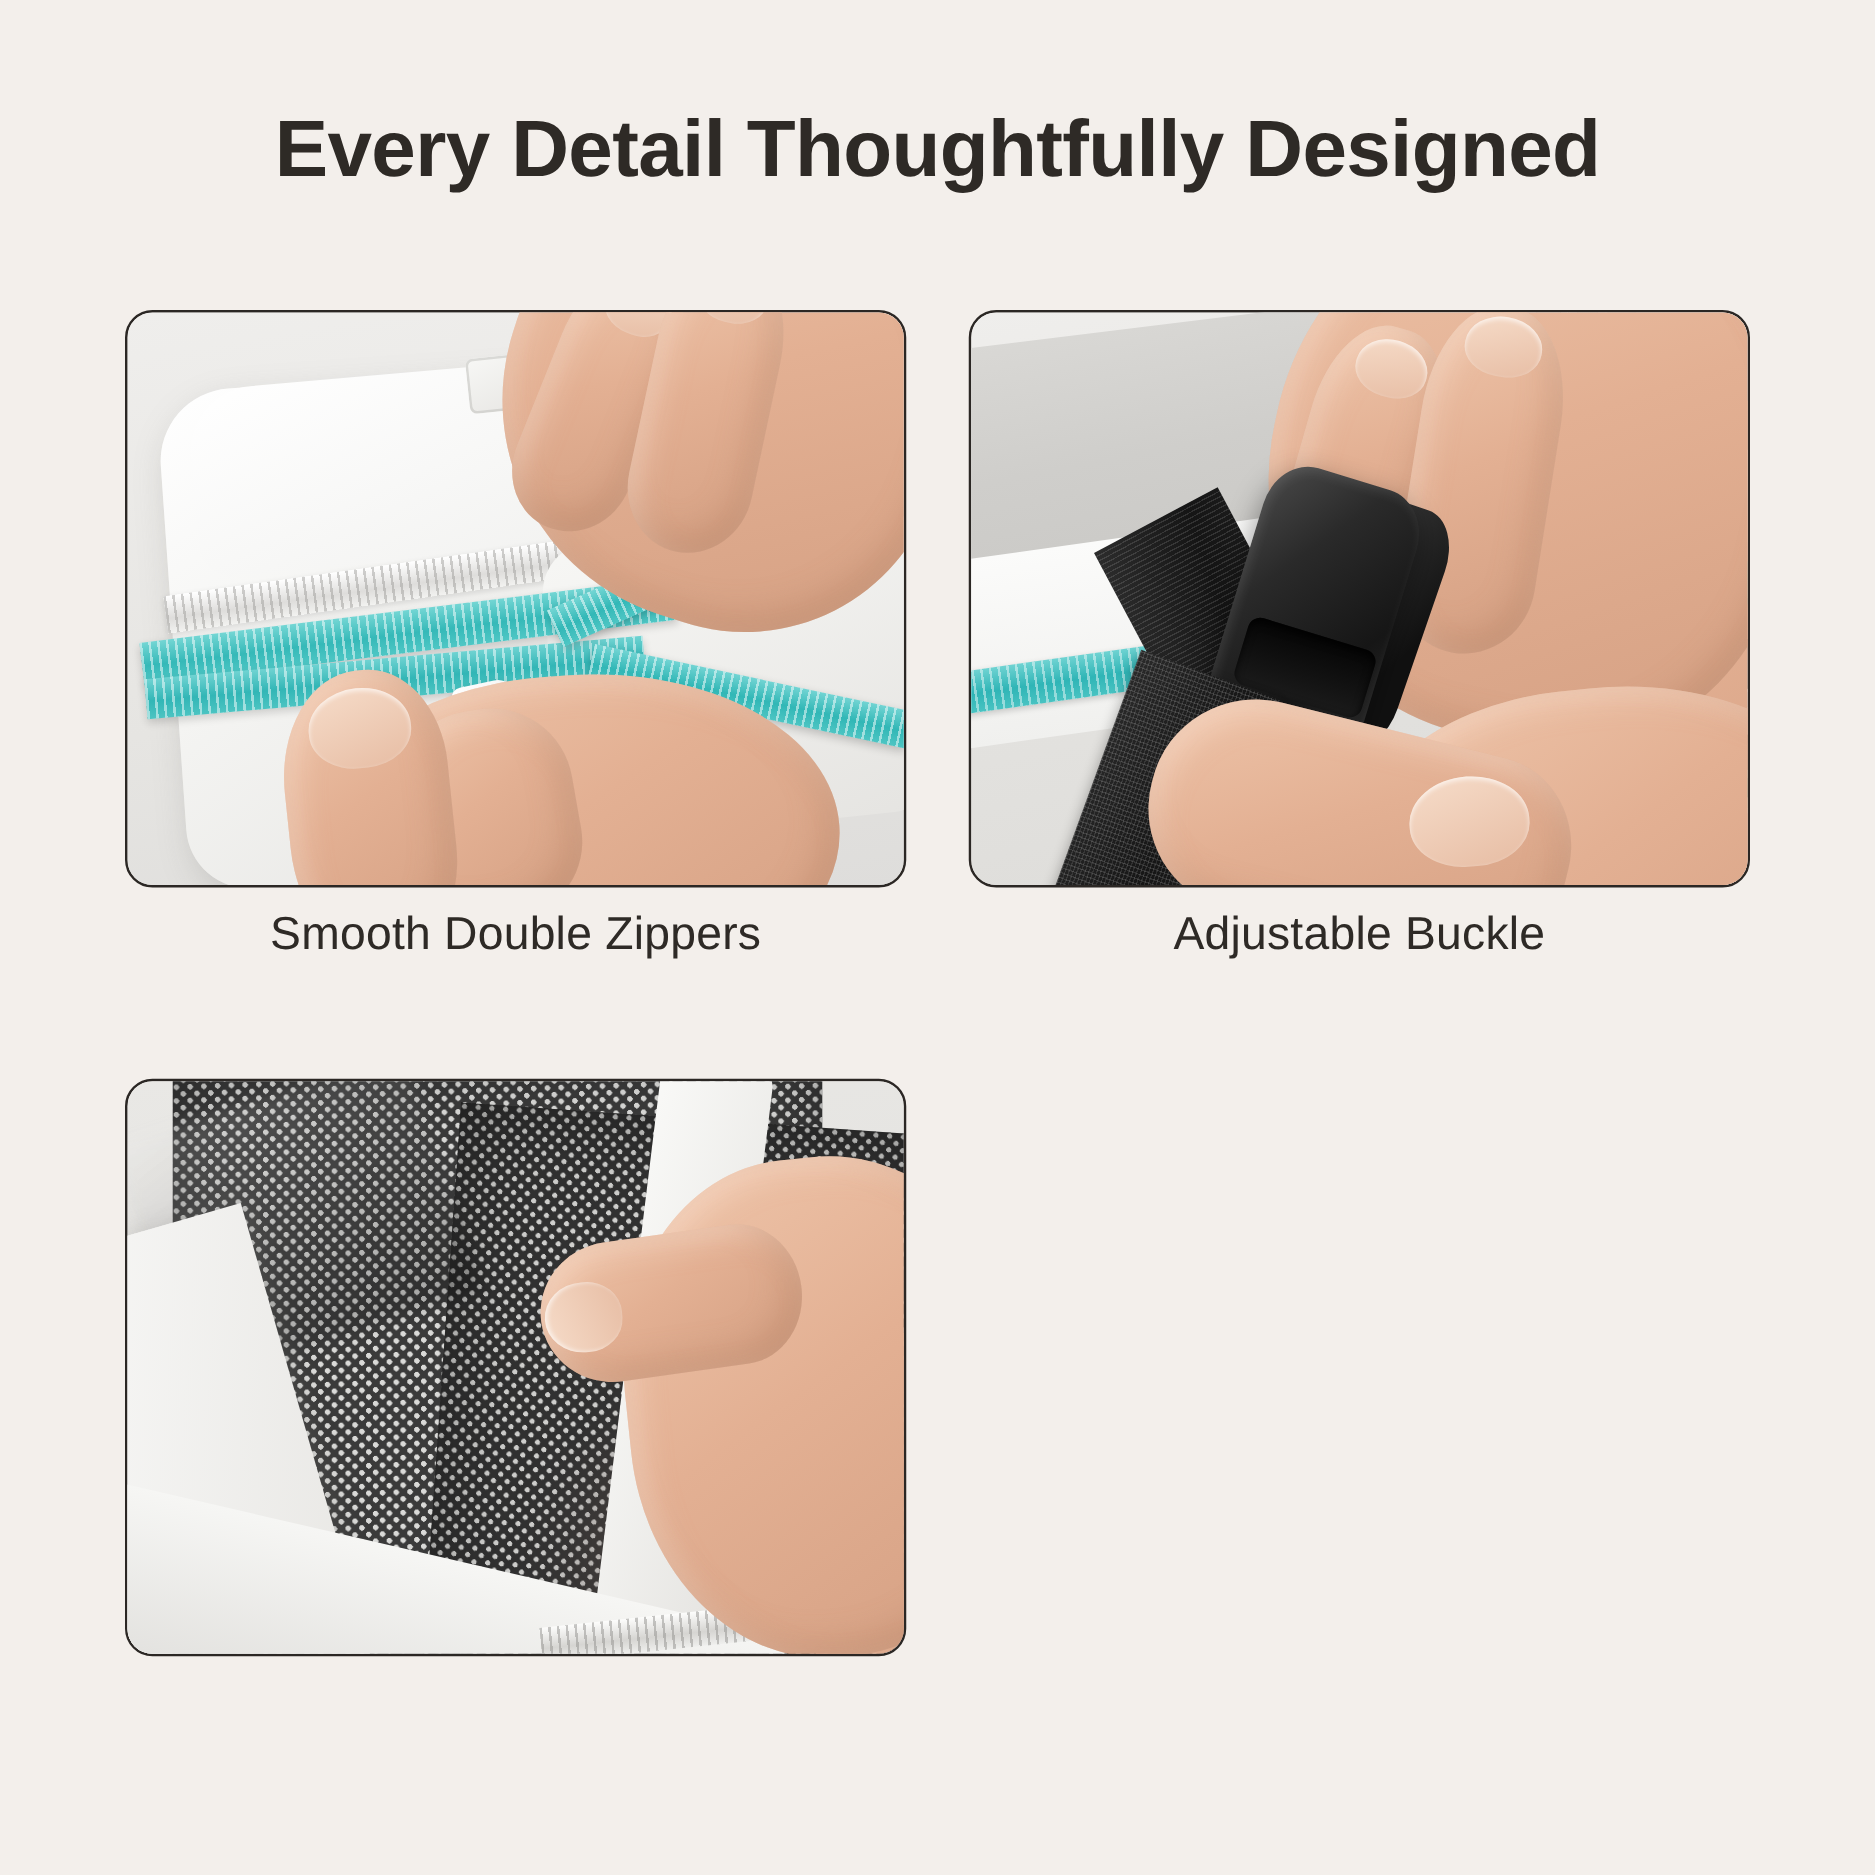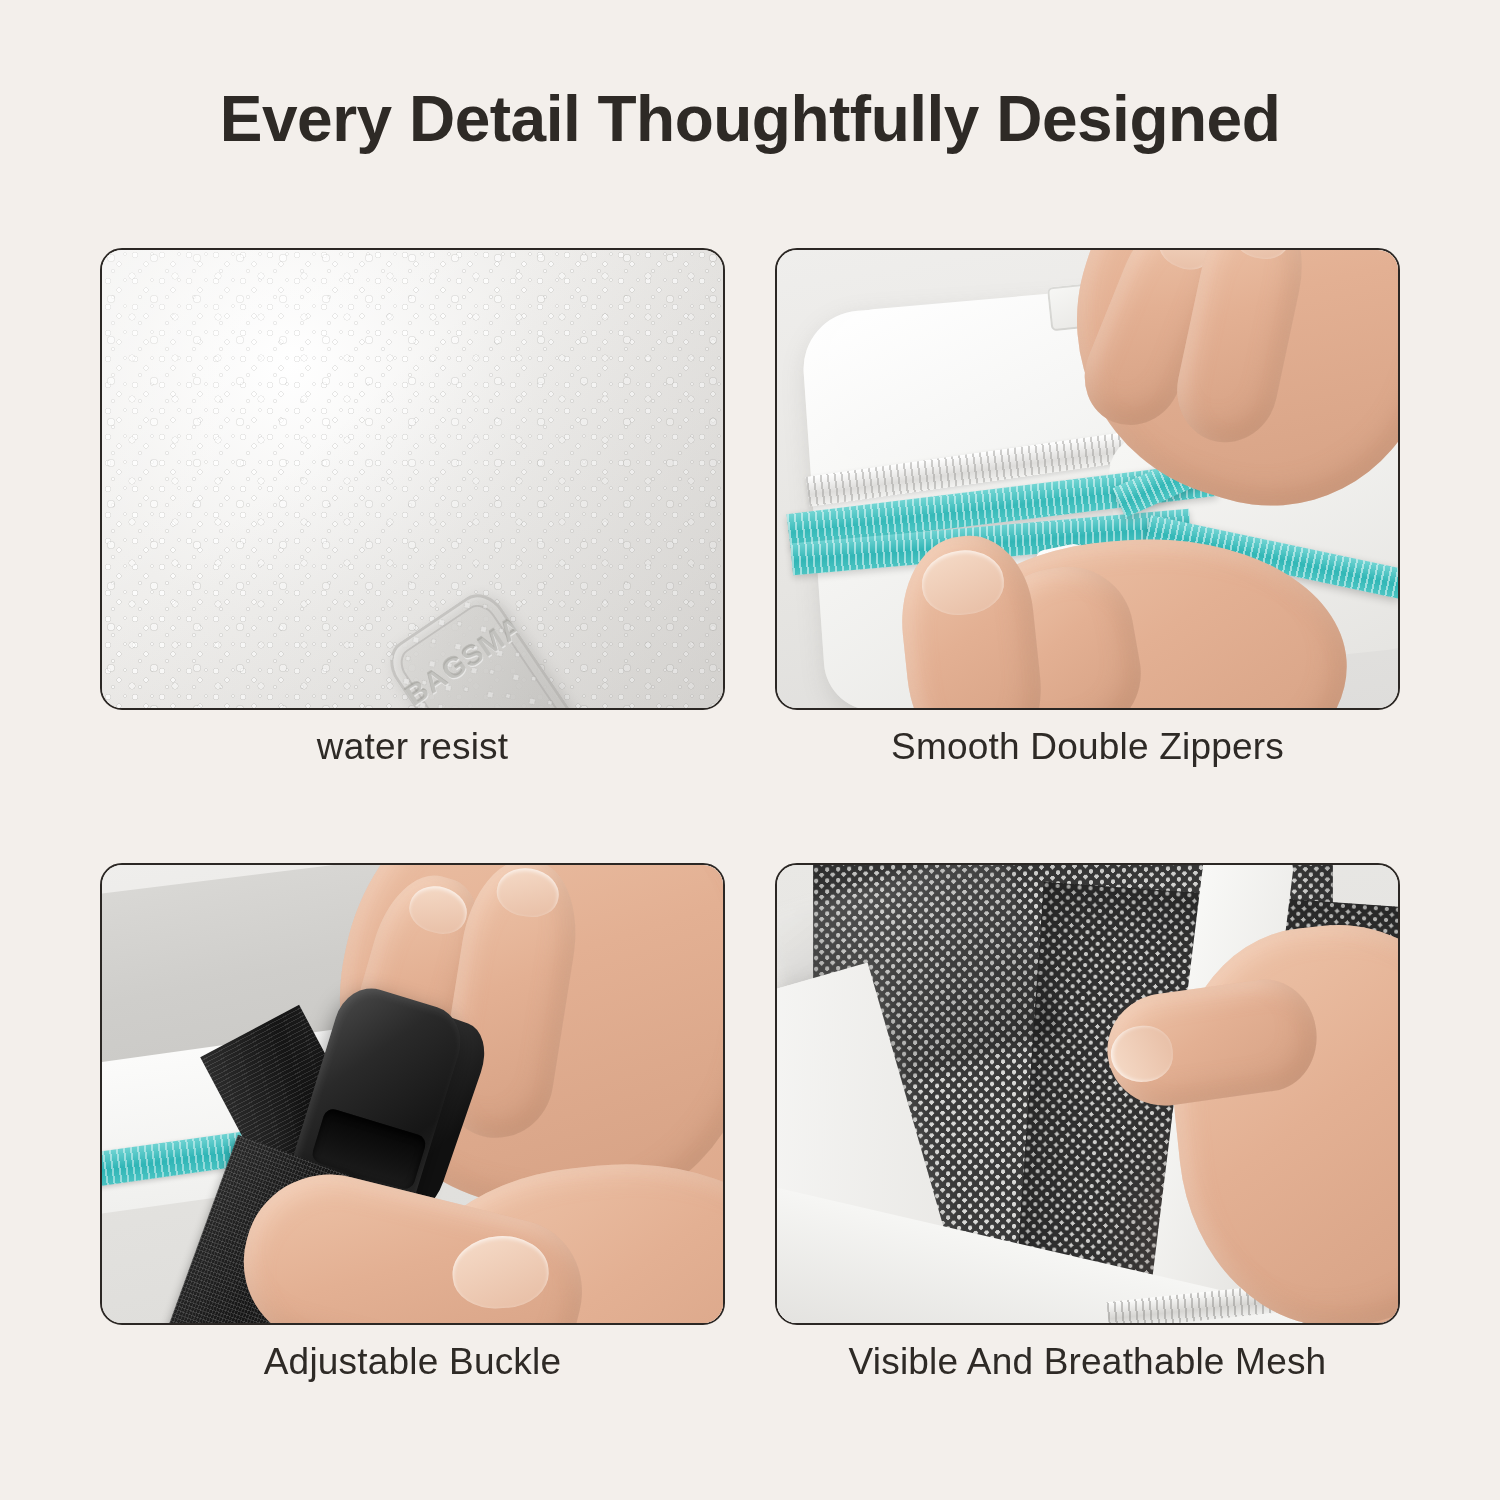--- a/index.html
+++ b/index.html
@@ -472,33 +472,20 @@
 </style>
 </head>
 <body>
 
 <div class="page">
 
   <div class="title">Every Detail Thoughtfully Designed</div>
 
   <div class="grid">
 
-    <div class="card">
-      <div class="photo">
-        <div class="layer wr-bg"></div>
-        <div class="layer wr-drops"></div>
-        <div class="layer wr-drops2"></div>
-        <div class="layer wr-label">
-          <div class="wr-emboss">BAGSMART</div>
-          <div class="wr-label-drops"></div>
-        </div>
-        <div class="layer wr-shade"></div>
-      </div>
-      <div class="caption">water resist</div>
-    </div>
 
     <div class="card">
       <div class="photo">
         <div class="layer zp-bg"></div>
         <div class="layer zp-bag"></div>
         <div class="layer zp-lid"></div>
         <div class="layer zp-tag"></div>
         <div class="layer zp-zip-white"></div>
         <div class="layer zp-open-panel"></div>
         <div class="layer zp-zip-teal-a"></div>
@@ -566,17 +553,16 @@
         <div class="layer ms-rim-right"></div>
         <div class="layer ms-bagwall-left"></div>
         <div class="layer ms-bagwall-bottom"></div>
         <div class="layer ms-zip-grey"></div>
         <div class="layer hand ms-forearm"></div>
         <div class="layer hand ms-hand"></div>
         <div class="layer hand ms-finger">
           <span class="nail" style="left:6px;top:26px;width:56px;height:62px;transform:rotate(-86deg);"></span>
         </div>
       </div>
-      <div class="caption">Visible And Breathable Mesh</div>
     </div>
 
   </div>
 </div>
 
 </body></html>

